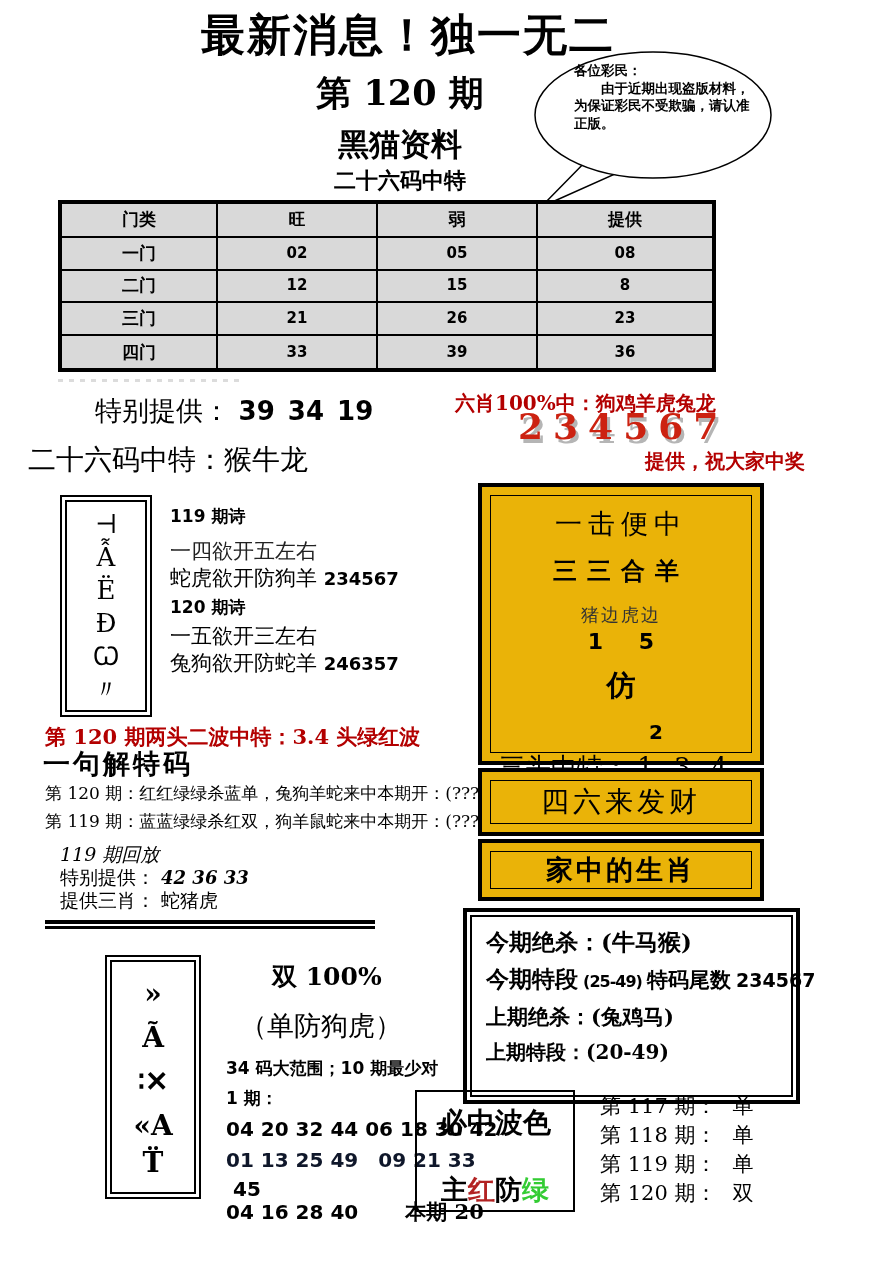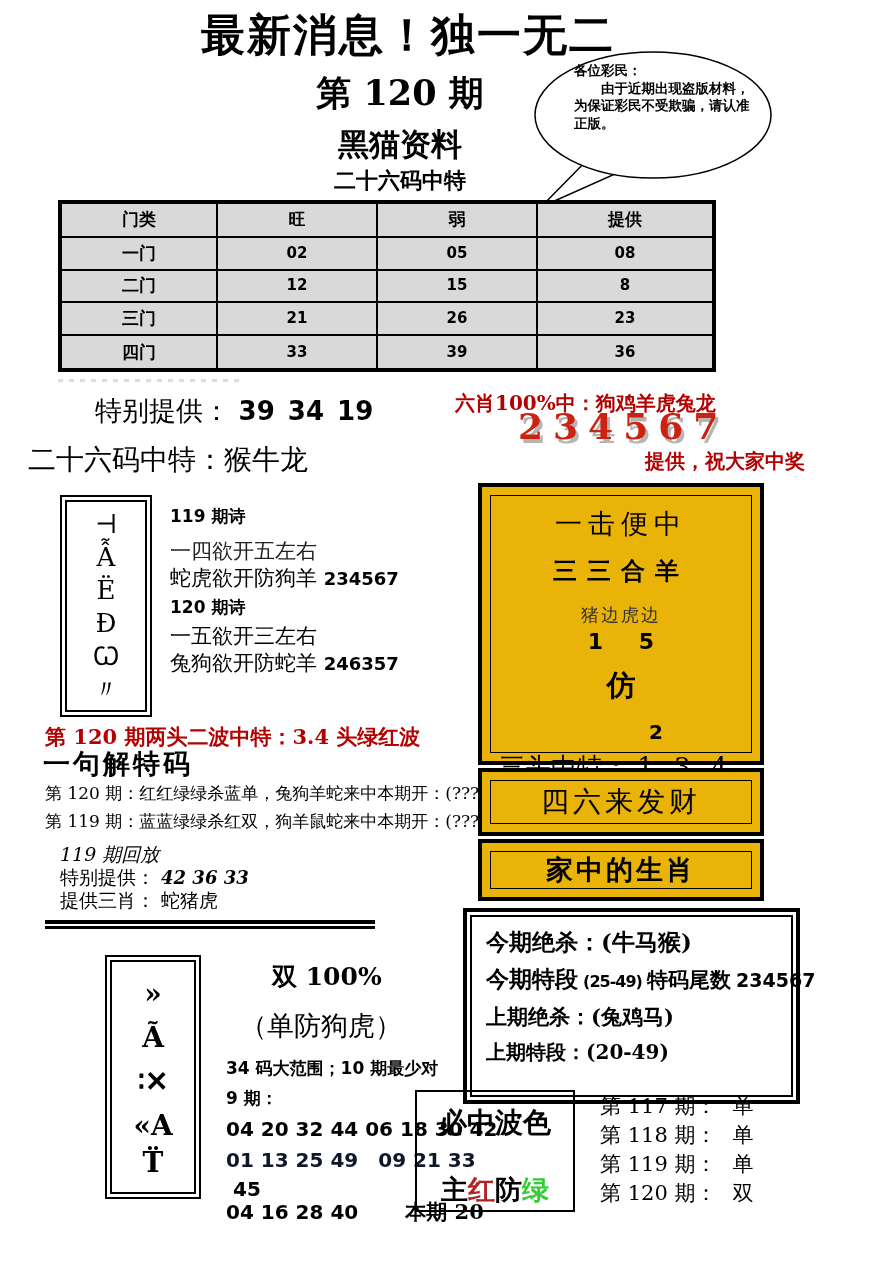--- a/index.html
+++ b/index.html
@@ -190,21 +190,21 @@
       <span>Ã</span>
       <span>∶✕</span>
       <span>«A</span>
       <span style="line-height:30px;">T̈</span>
     </div>
   </div>
 
   <div class="abs" style="left:272px;top:960px;font-size:25px;font-weight:bold;">双 100%</div>
   <div class="abs" style="left:240px;top:1008px;font-size:27px;white-space:nowrap;">（单防狗虎）</div>
   <div class="abs num" style="left:226px;top:1057px;font-size:17px;font-weight:bold;white-space:nowrap;">34 码大范围；10 期最少对</div>
-  <div class="abs num" style="left:226px;top:1087px;font-size:17px;font-weight:bold;">9 期：</div>
+  <div class="abs num" style="left:226px;top:1087px;font-size:17px;font-weight:bold;">1 期：</div>
   <div class="abs num" style="left:226px;top:1117px;font-size:20px;font-weight:600;white-space:nowrap;">04 20 32 44 06 18 30 42</div>
   <div class="abs num" style="left:226px;top:1147px;font-size:20px;font-weight:600;color:#0f172a;white-space:nowrap;">01 13 25 49　09 21 33</div>
   <div class="abs num" style="left:233px;top:1177px;font-size:20px;font-weight:600;">45</div>
   <div class="abs" style="left:226px;top:1198px;white-space:nowrap;">
     <span class="num" style="font-size:20px;font-weight:600;">04 16 28 40</span>
     <span style="font-size:21px;font-weight:bold;margin-left:42px;">本期 20</span>
   </div>
 
   <div class="abs" style="left:415px;top:1090px;width:160px;height:122px;border:2px solid #000;box-sizing:border-box;">
     <div class="ctr" style="margin-top:12px;font-size:28px;font-weight:bold;">必中波色</div>

